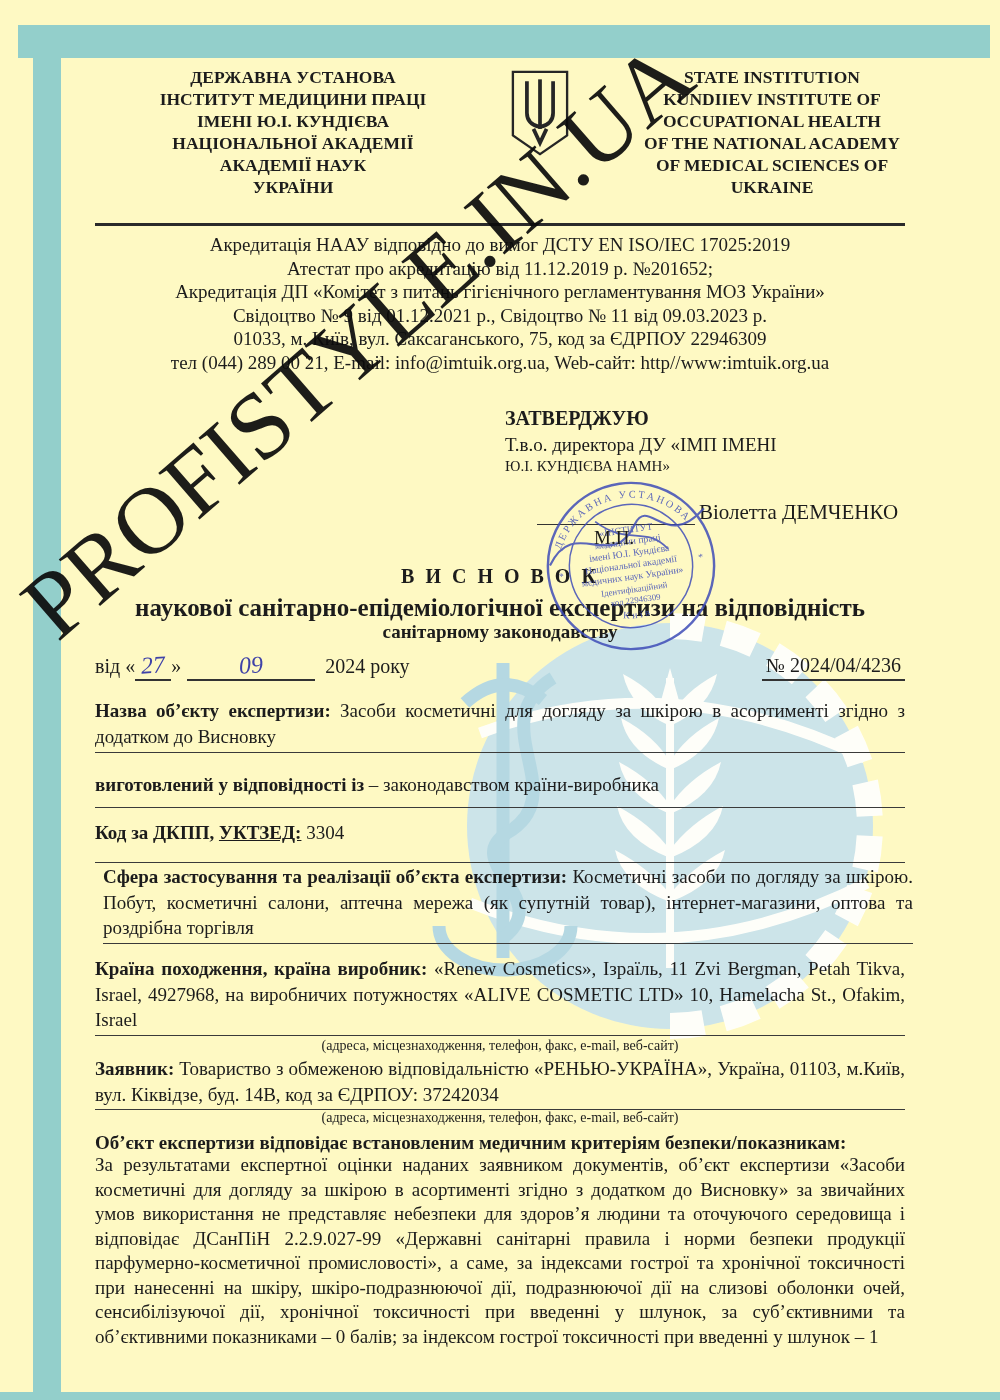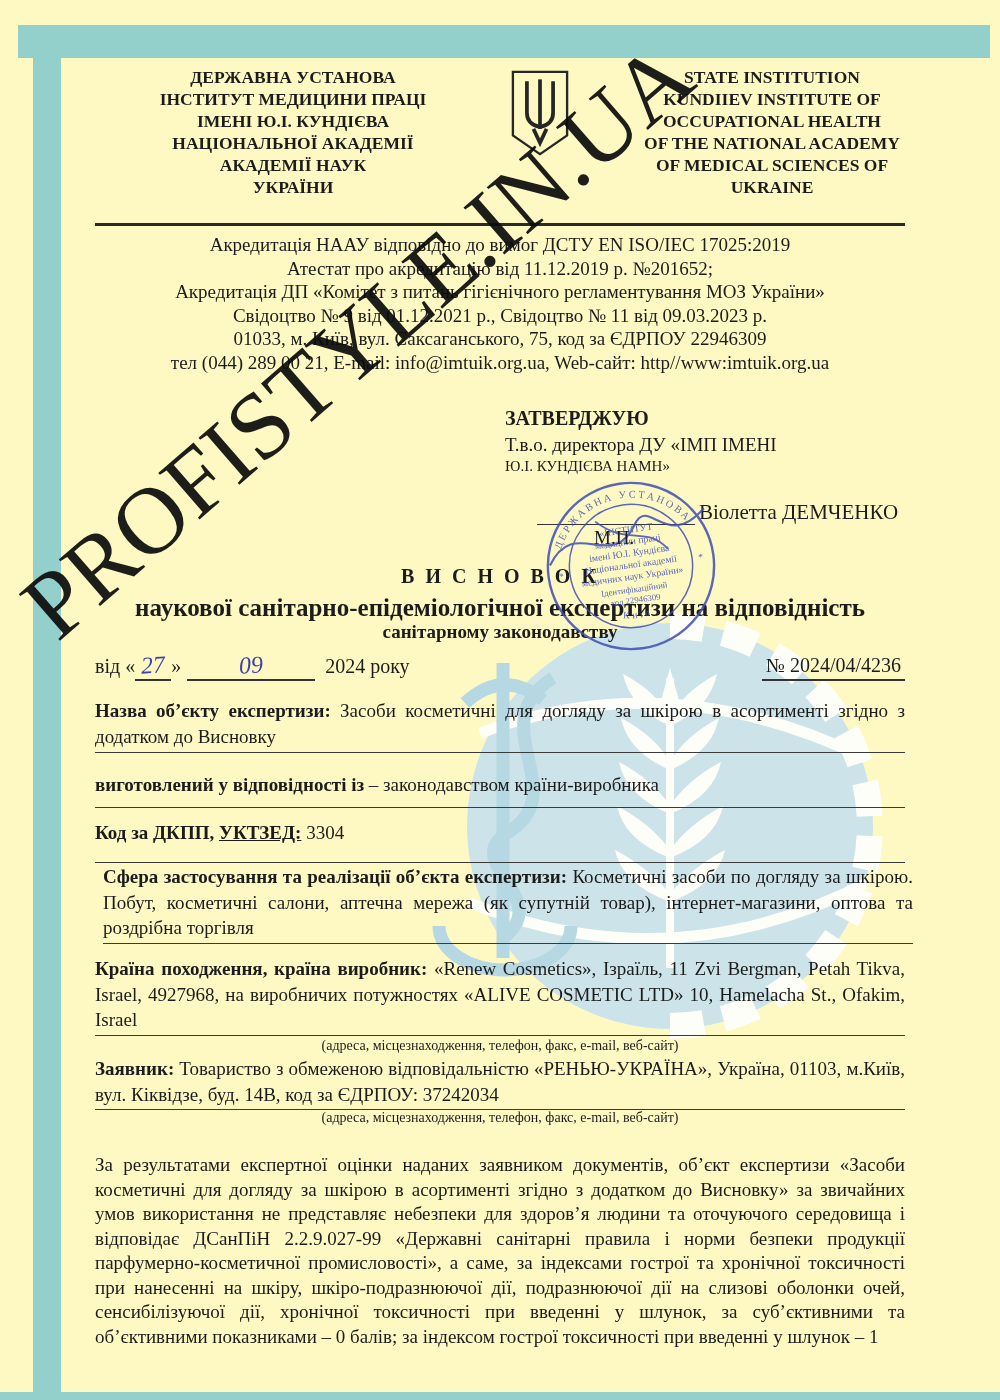--- a/index.html
+++ b/index.html
@@ -199,20 +199,23 @@
     <span>«Renew Cosmetics», Ізраїль, 11 Zvi Bergman, Petah Tikva, Israel, 4927968, на виробничих потужностях «ALIVE COSMETIC LTD» 10, Hamelacha St., Ofakim, Israel</span>
   </p>
   <div class="note" style="top:1038px;">(адреса, місцезнаходження, телефон, факс, e-mail, веб-сайт)</div>
 
   <p class="field ul" style="top:1056px;line-height:25.5px;padding-bottom:2px;">
     <b>Заявник:</b>
     <span>Товариство з обмеженою відповідальністю «РЕНЬЮ-УКРАЇНА», Україна, 01103, м.Київ, вул. Кіквідзе, буд. 14В, код за ЄДРПОУ: 37242034</span>
   </p>
   <div class="note" style="top:1110px;">(адреса, місцезнаходження, телефон, факс, e-mail, веб-сайт)</div>
 
+  <p class="field" style="top:1130px;">
+    <b>Об’єкт експертизи відповідає встановленим медичним критеріям безпеки/показникам:</b>
+  </p>
 
   <p class="field" style="top:1153px;line-height:24.5px;">
     <span>За результатами експертної оцінки наданих заявником документів, об’єкт експертизи «Засоби косметичні для догляду за шкірою в асортименті згідно з додатком до Висновку» за звичайних умов використання не представляє небезпеки для здоров’я людини та оточуючого середовища і відповідає ДСанПіН 2.2.9.027-99 «Державні санітарні правила і норми безпеки продукції парфумерно-косметичної промисловості», а саме, за індексами гострої та хронічної токсичності при нанесенні на шкіру, шкіро-подразнюючої дії, подразнюючої дії на слизові оболонки очей, сенсибілізуючої дії, хронічної токсичності при введенні у шлунок, за суб’єктивними та об’єктивними показниками – 0 балів; за індексом гострої токсичності при введенні у шлунок – 1</span>
   </p>
 
   <div class="profi">PROFISTYLE.IN.UA</div>
 
 </div>
 
 </body></html>

